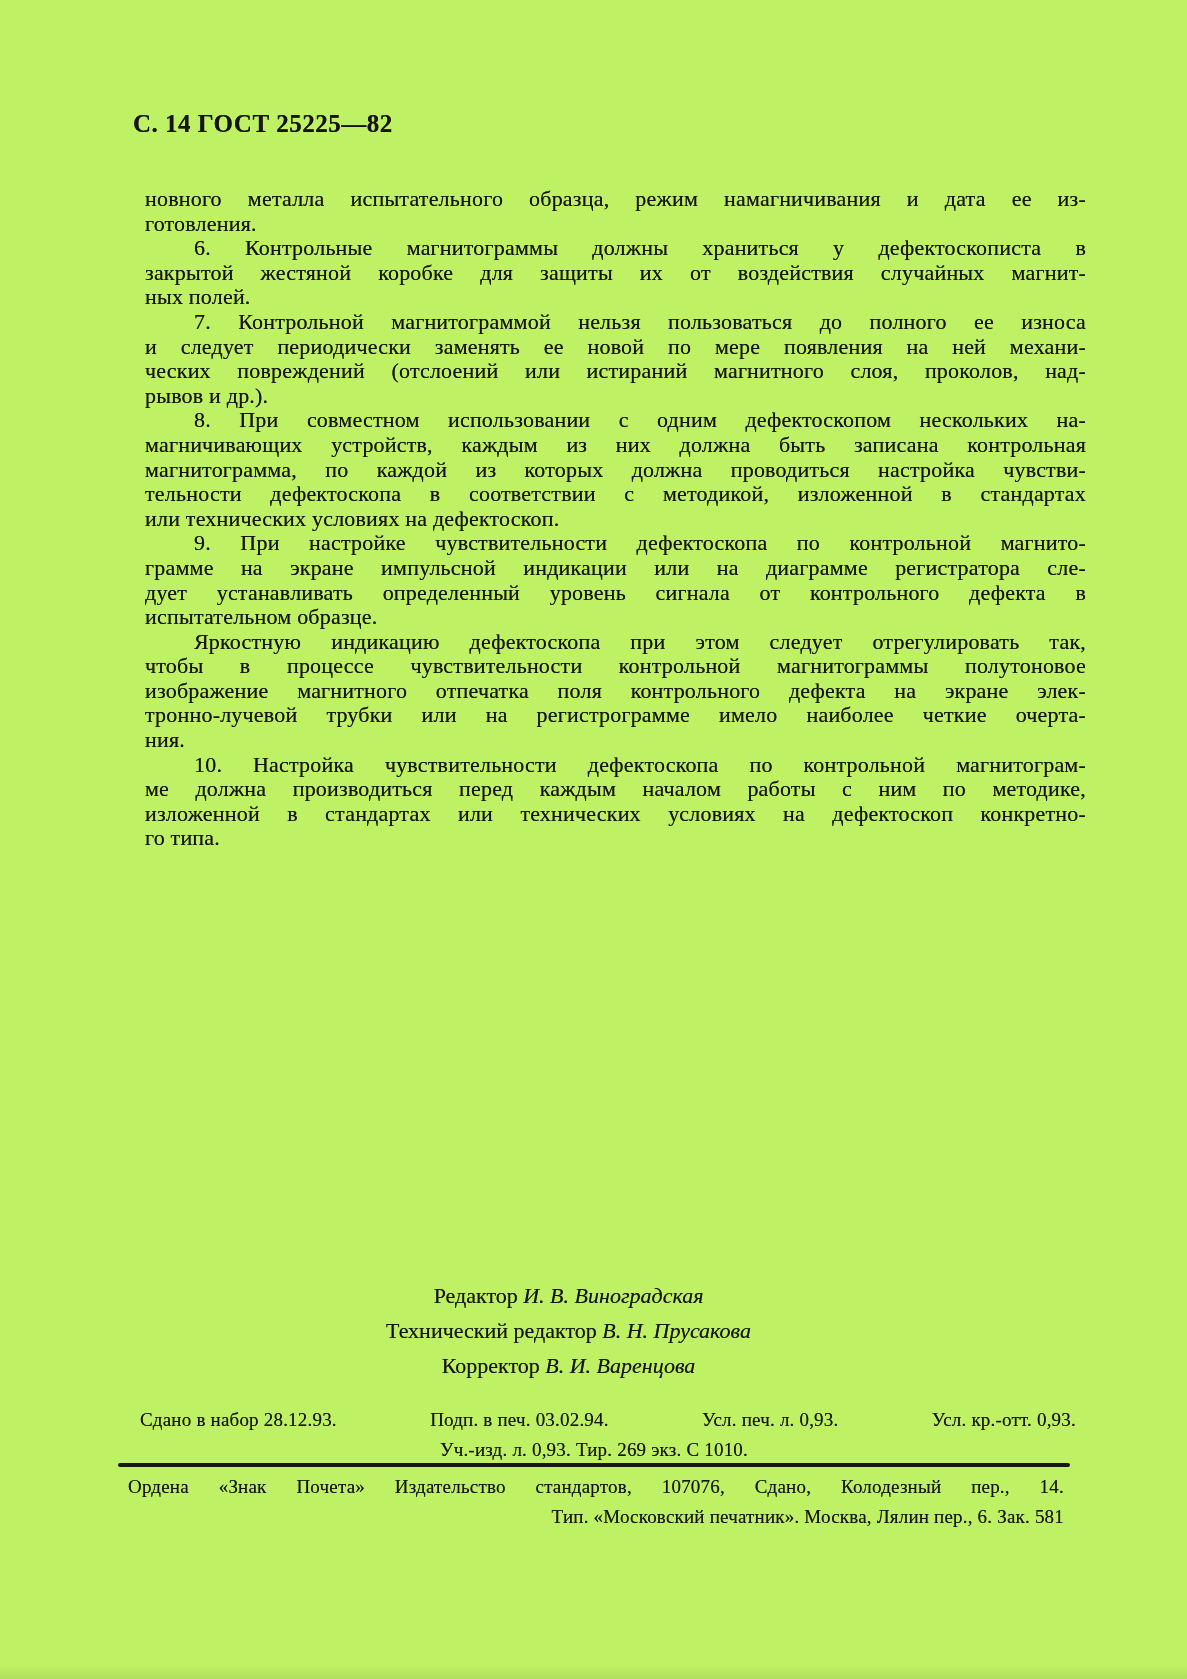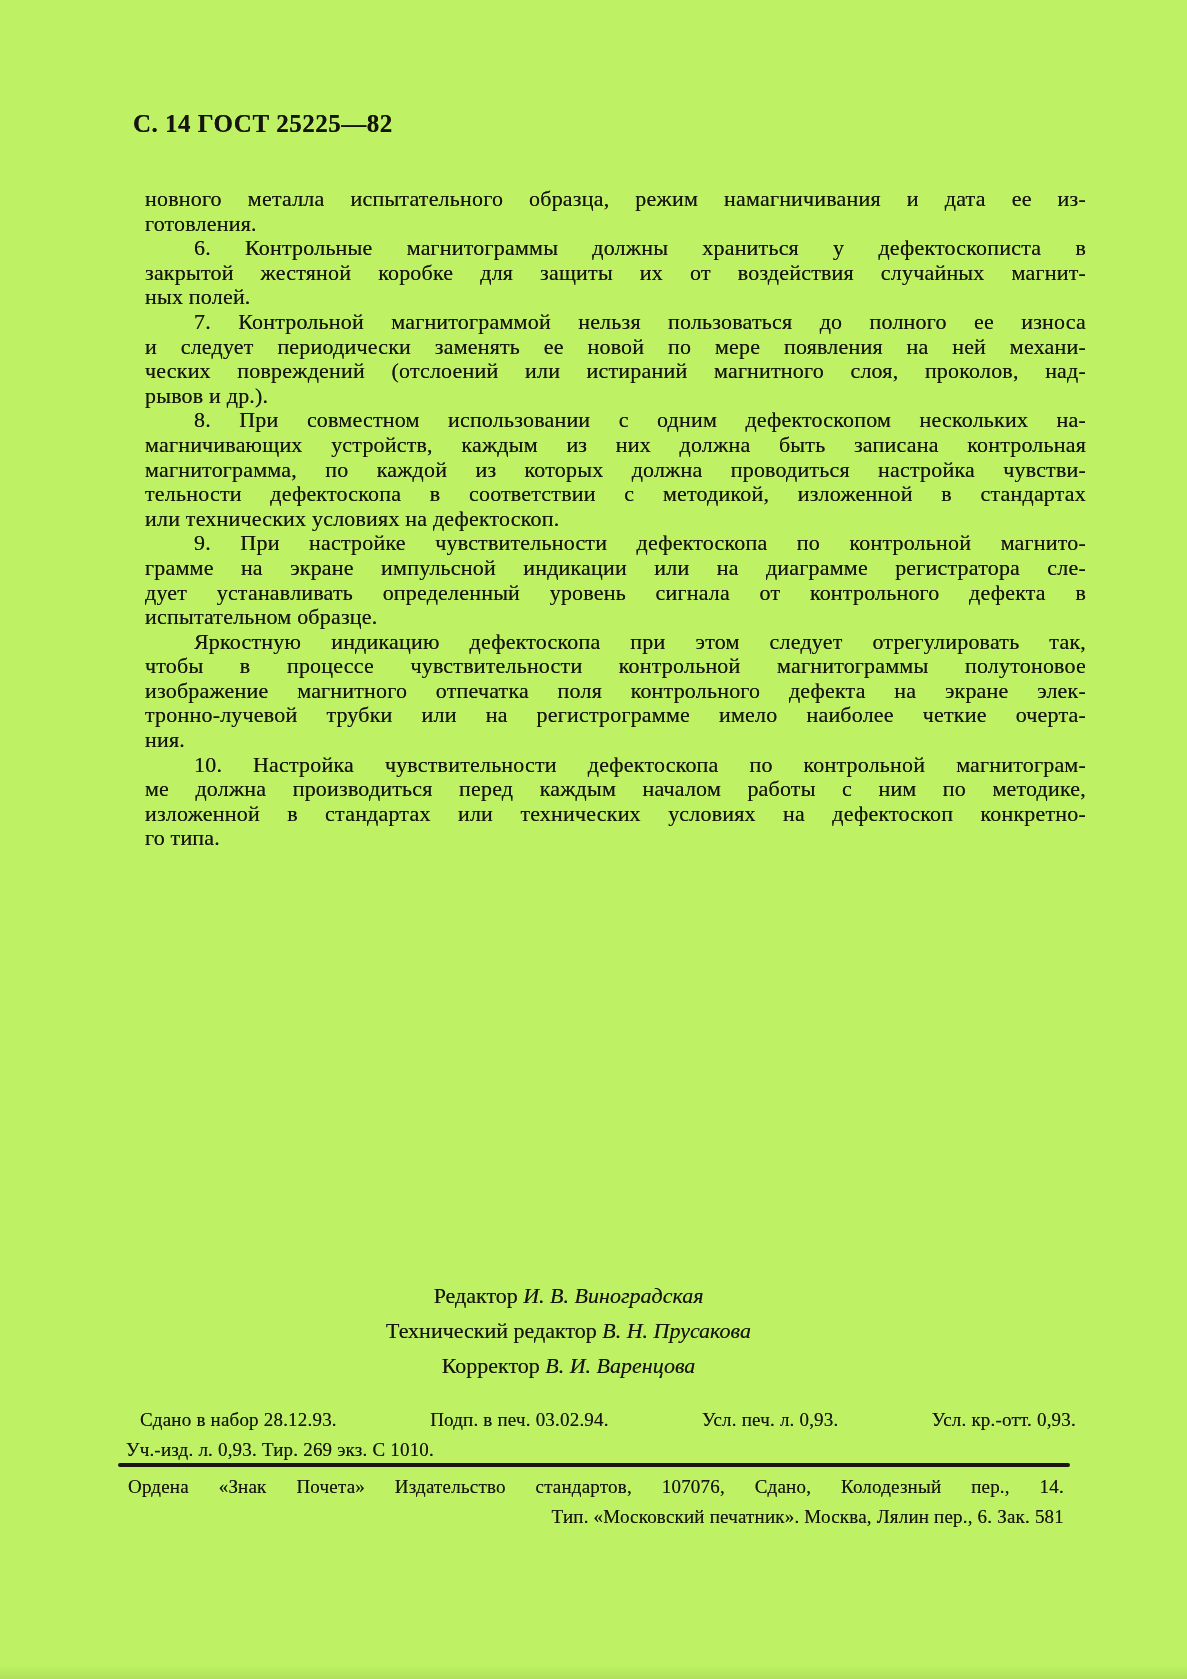--- a/index.html
+++ b/index.html
@@ -46,21 +46,21 @@
   .credits .name{font-style:italic;}
   .imprint{
     position:absolute;left:140px;top:1408px;width:936px;
     font-size:19px;line-height:24px;letter-spacing:0.2px;
     text-shadow:0 0 0.5px rgba(20,16,10,0.6);
   }
   .imprint-row1{
     display:flex;justify-content:space-between;white-space:nowrap;
   }
   .imprint-row2{
-    text-align:left;margin-top:6px;transform:translateX(-14px);
+    text-align:center;margin-top:6px;transform:translateX(-14px);
   }
   .divider-rule{
     position:absolute;left:118px;top:1463px;width:952px;height:4px;
     background:#1a1712;border-radius:2px;
   }
   .publisher{
     position:absolute;left:128px;top:1472px;width:936px;
     font-size:19px;line-height:30px;letter-spacing:0.2px;
     text-shadow:0 0 0.5px rgba(20,16,10,0.6);
   }

